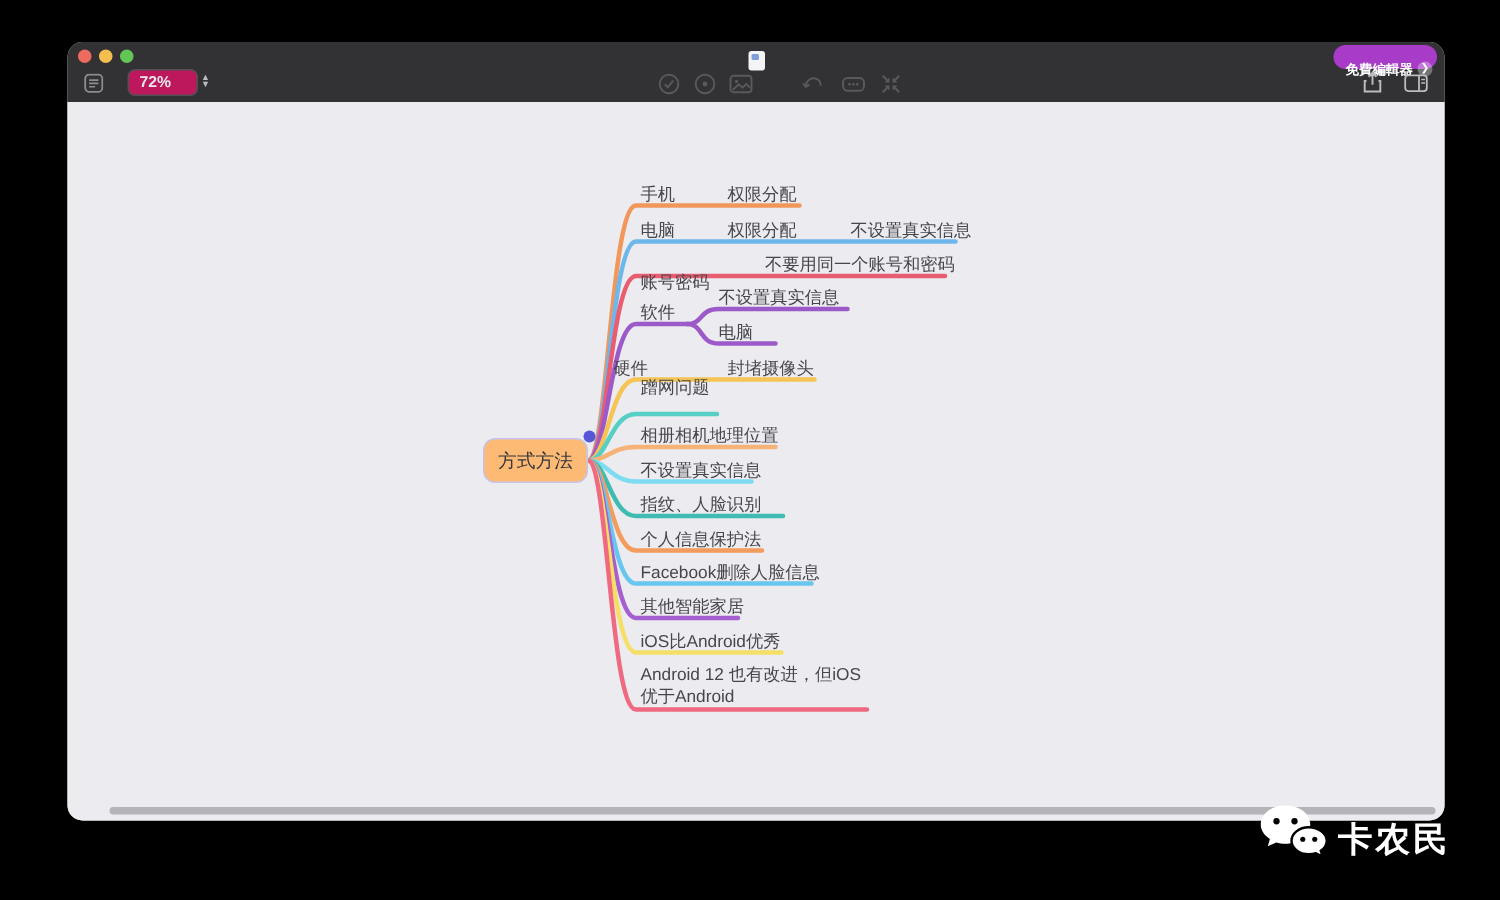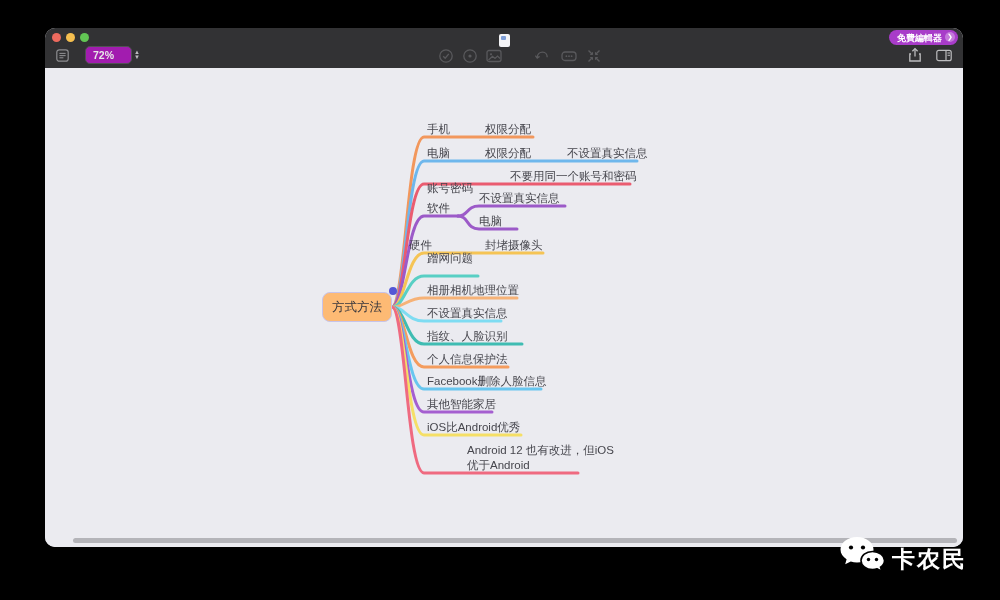--- a/index.html
+++ b/index.html
@@ -17,43 +17,43 @@
   .tl.yel { left:21px; background:#f5bf4f; }
   .tl.grn { left:35px; background:#62c554; }
 
   .title-row { position:absolute; left:0; top:4px; width:100%; height:16px;
                display:flex; justify-content:center; align-items:center; gap:5px; }
   .doc-icon { width:11px; height:13px; background:#f4f4f6; border-radius:2px; position:relative; }
   .doc-icon::after { content:""; position:absolute; left:2px; top:2px; width:5px; height:4px;
                      background:#7f9fd8; border-radius:1px; }
   .title-text { font-size:11px; color:#d6d6d8; letter-spacing:.2px; }
 
-  .badge { position:absolute; right:5px; top:2px; height:15px; display:flex; align-items:flex-start;
-           gap:3px; padding:2px 3px 0 8px; border-radius:8px; background:#a83cc9; }
+  .badge { position:absolute; right:5px; top:2px; height:15px; display:flex; align-items:center;
+           gap:3px; padding:16px 3px 0 8px; border-radius:8px; background:#a83cc9; }
   .badge span.txt { font-size:9px; font-weight:bold; color:#fff; }
   .badge .chev { width:10px; height:10px; border-radius:50%; background:rgba(255,255,255,.32);
                  color:#fff; font-size:7px; line-height:10px; text-align:center; }
 
   .tb-icon { position:absolute; top:20px; width:16px; height:16px; }
   .outline-btn { position:absolute; left:11px; top:21px; width:13px; height:13px; }
 
   .zoom-ctl { position:absolute; left:40px; top:18px; width:47px; height:18px;
-              background:#a21caf; border:1px solid #515154; border-radius:5px;
+              background:#be185d; border:1px solid #515154; border-radius:5px;
               display:flex; align-items:center;gap:20px; }
   .zoom-ctl .val { flex:1; padding-left:7px; font-size:10.5px; font-weight:bold; color:#e8e8e8; }
   .zoom-ctl .step { width:12px; display:flex; flex-direction:column; align-items:center;
                     color:#bdbdbf; font-size:6px; line-height:5px; padding-right:3px; }
 
   
   .canvas { position:absolute; left:0; top:40px; width:918px; height:479px;
             background:#ebebf0; border-radius:0 0 10px 10px; overflow:hidden; }
   .branches { position:absolute; left:0; top:0; }
 
   .lbl { position:absolute; font-size:11.5px; color:#46464d; white-space:nowrap; }
-  .lbl.wrap { white-space:normal; width:152px; line-height:15px;margin-left:40px; }
+  .lbl.wrap { white-space:normal; width:152px; line-height:15px; }
 
   .root-node { position:absolute; left:277px; top:224px; width:70px; height:30px;
                background:#fdba74; border:1.5px solid #c7c3e9; border-radius:8px;
                display:flex; align-items:center; justify-content:center;
                font-size:12.5px; color:#35353c; }
 
   .hscroll { position:absolute; left:28px; top:470px; width:884px; height:5px;
              border-radius:3px; background:#b4b4b9; }
 
   

